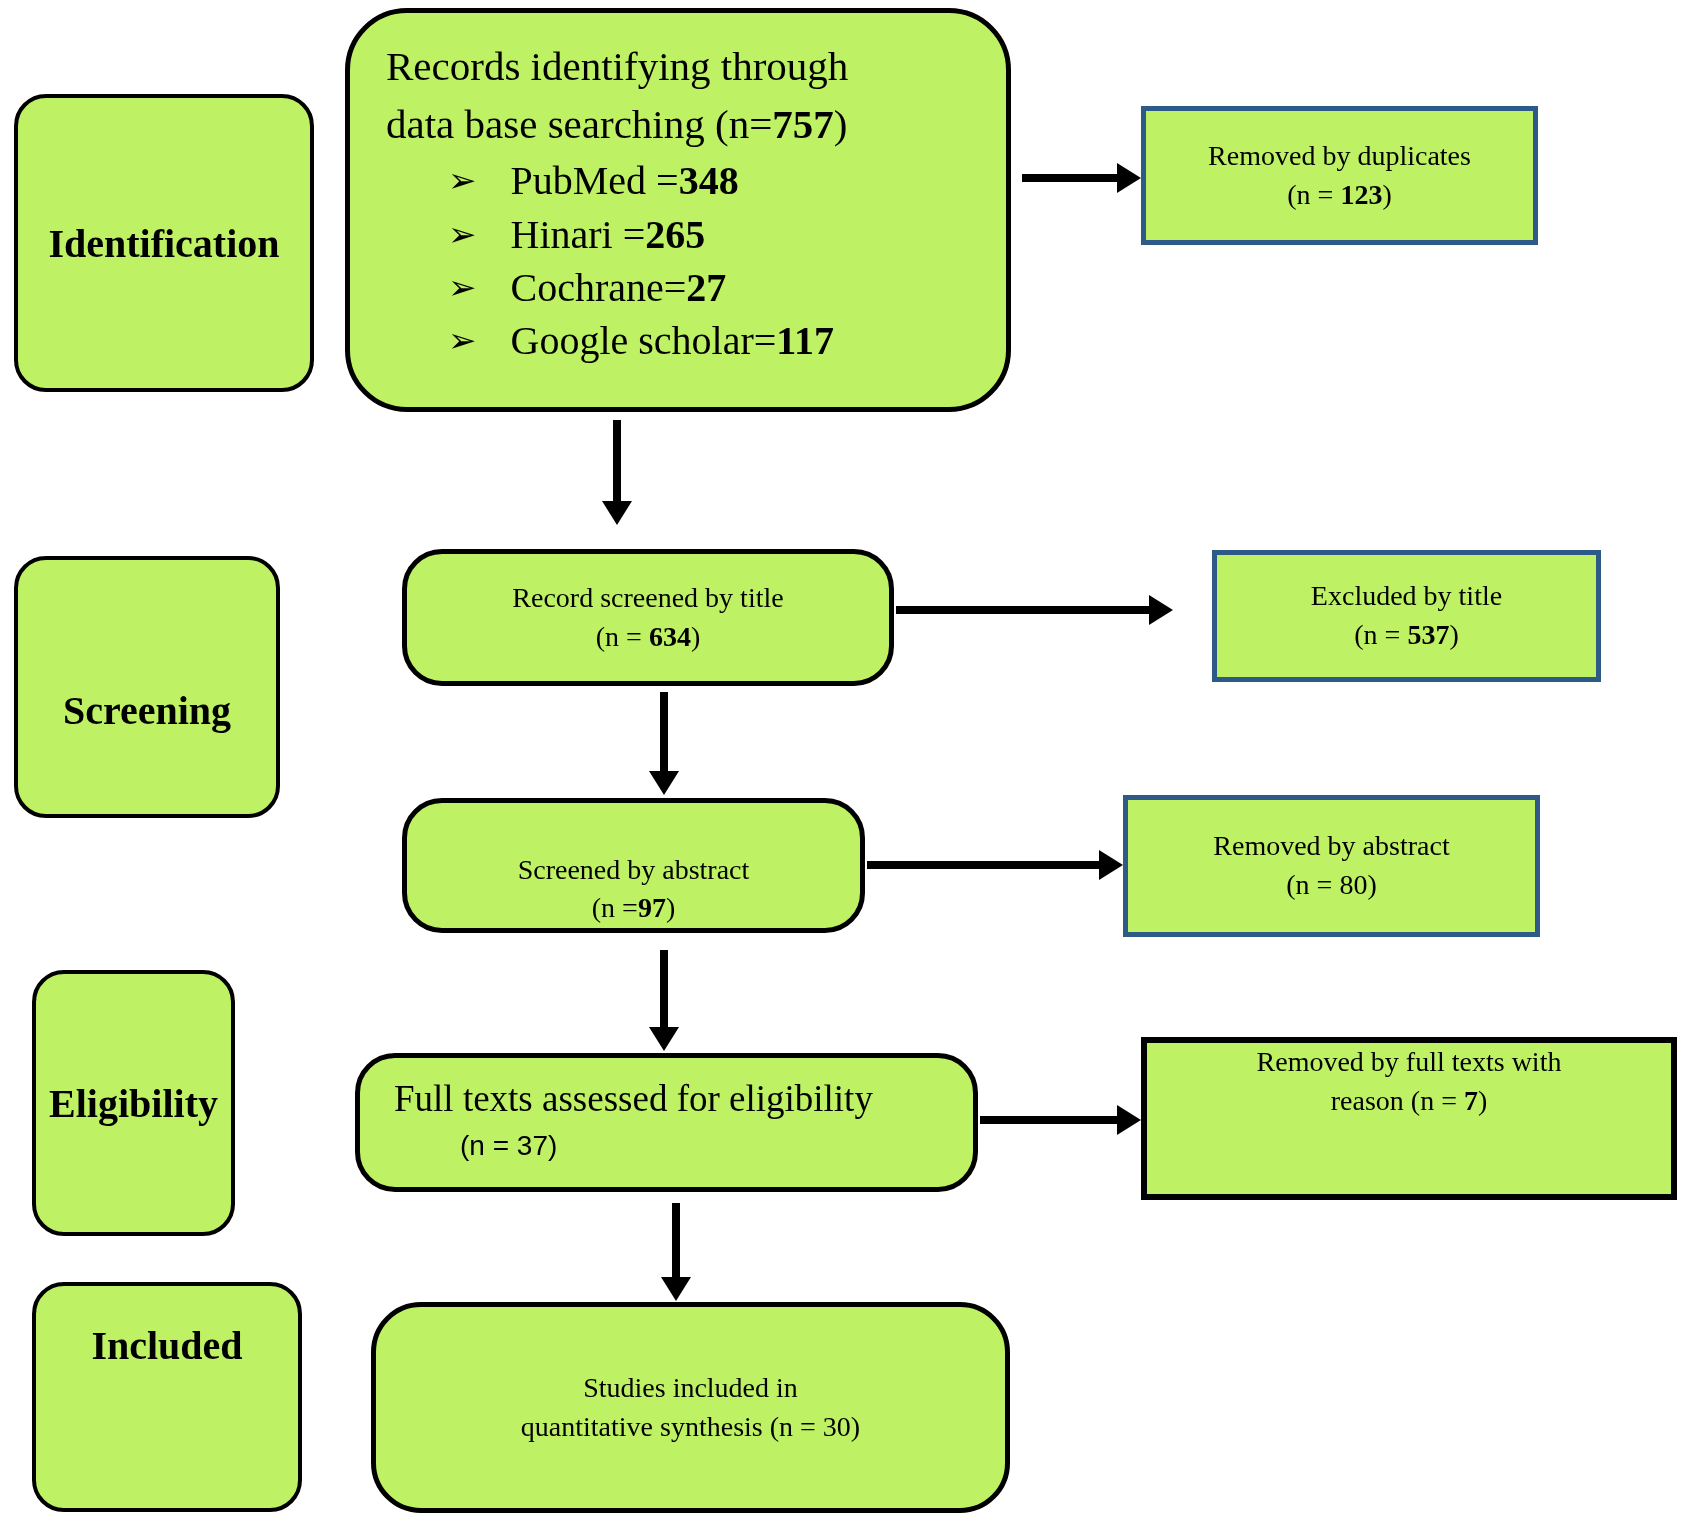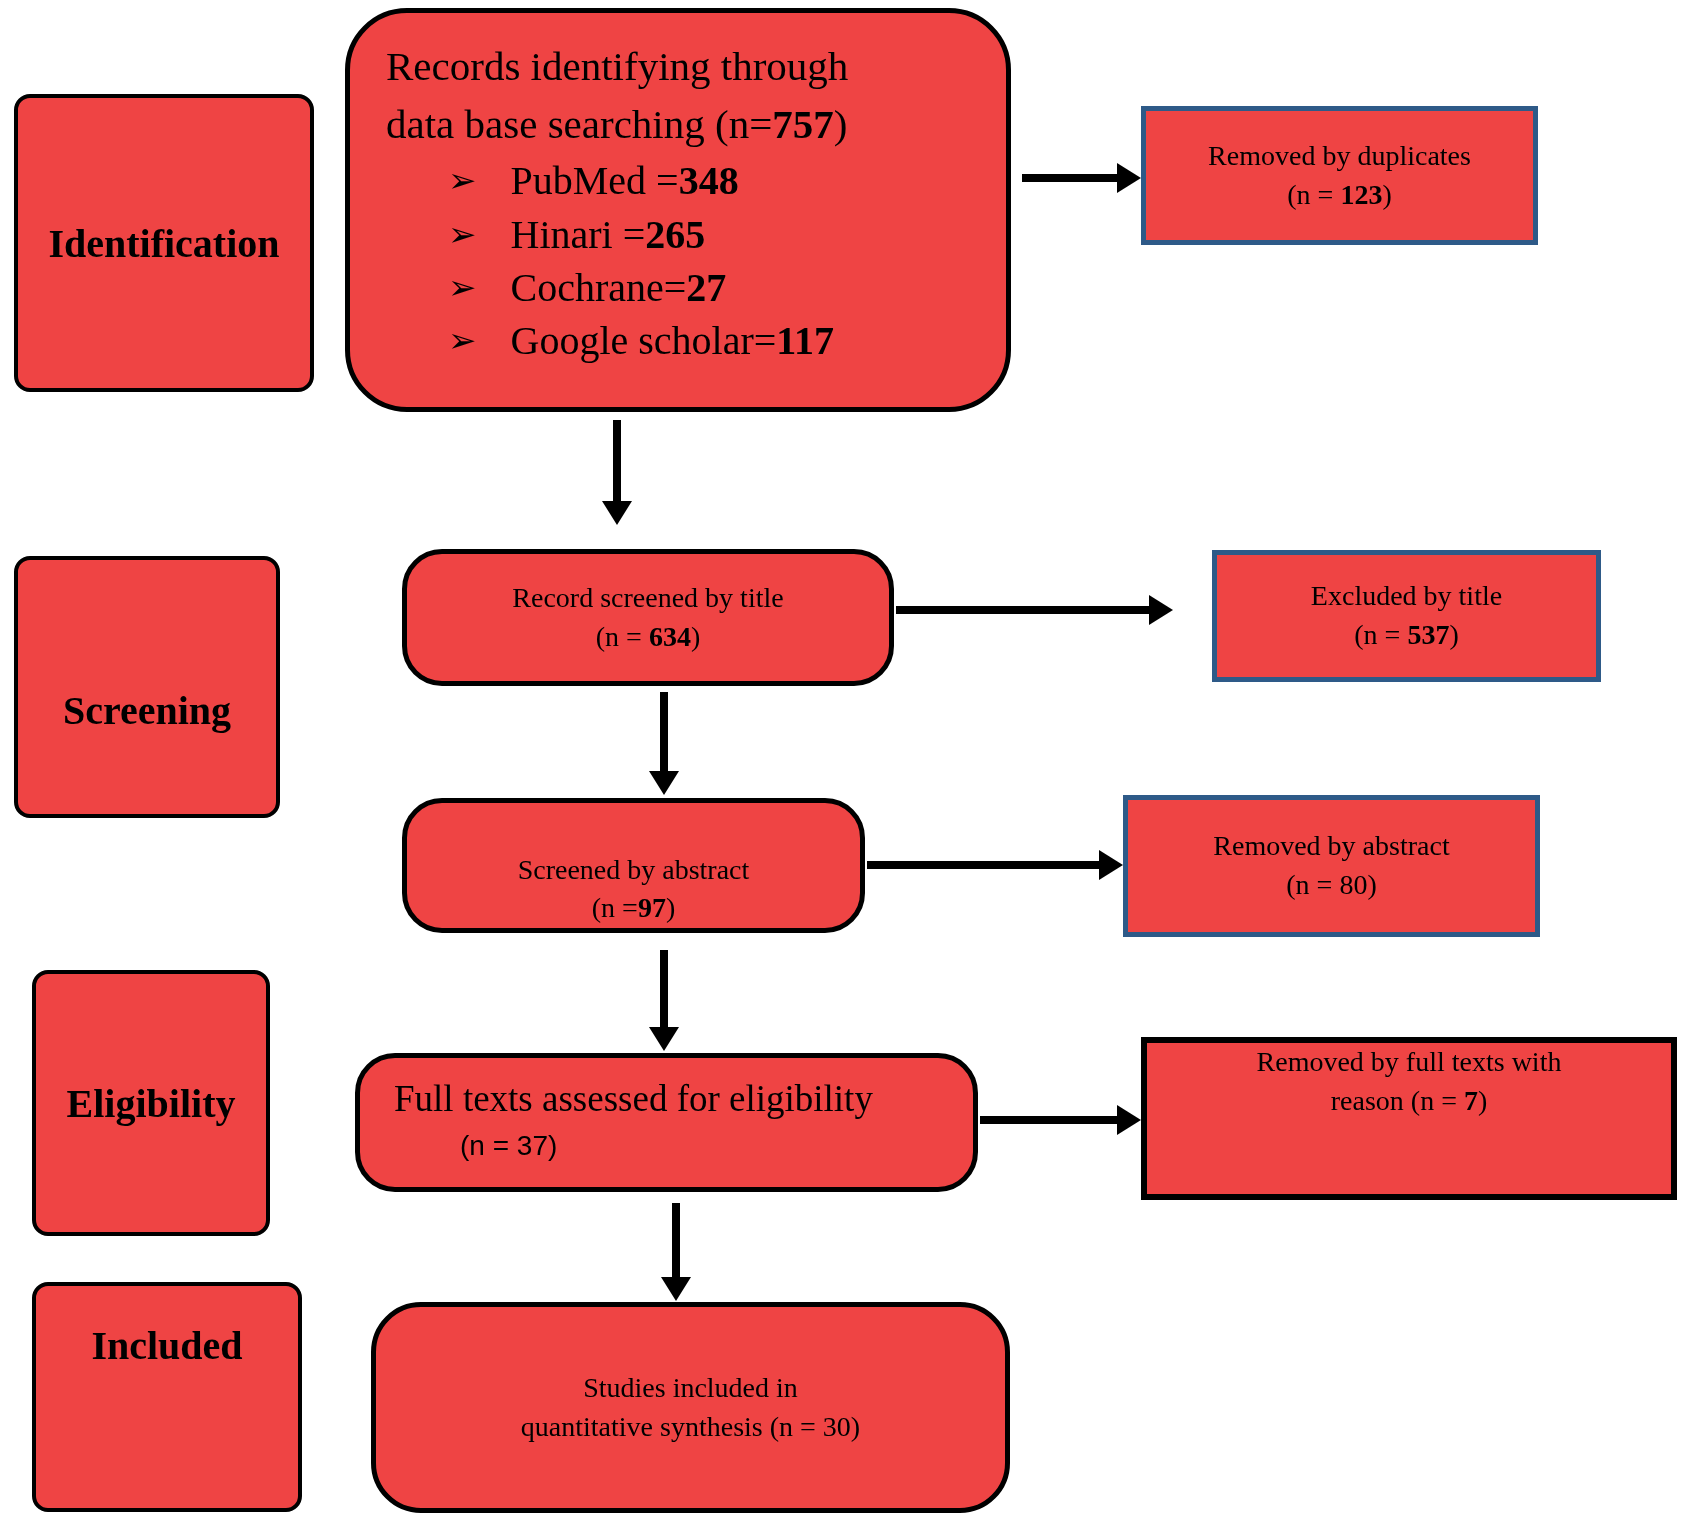--- a/index.html
+++ b/index.html
@@ -1,27 +1,27 @@
 <!DOCTYPE html>
 <html><head>
 <meta charset="utf-8">
 <style>
   html,body{margin:0;padding:0;background:#fff;}
   .canvas{
     position:relative;width:1700px;height:1526px;background:#fff;
     font-family:"Liberation Serif","DejaVu Serif",serif;color:#000;overflow:hidden;
   }
-  .box{position:absolute;background:#ef4444;box-sizing:border-box;}
+  .box{position:absolute;background:#bef264;box-sizing:border-box;}
   .box-black{border:5px solid #000;}
   .box-black-thin{border:4px solid #000;}
   .box-blue{border:5px solid #2E5A88;}
   .box-black-thick{border:6px solid #000;}
   .plabel{
     display:flex;align-items:center;justify-content:center;
-    font-weight:bold;font-size:40px;border-radius:16px;
+    font-weight:bold;font-size:40px;border-radius:32px;
   }
   .plabel.top-align{align-items:flex-start;}
   .center-txt{
     display:flex;flex-direction:column;align-items:center;justify-content:center;
     text-align:center;font-size:28px;line-height:1.38;
   }
   .tline{white-space:nowrap;}
   b{font-weight:bold;}
   
   .records-inner{padding:24px 20px 0 36px;font-size:41px;line-height:1.42;}
@@ -44,21 +44,21 @@
 <body>
 
 <div class="canvas">
 
   <div class="box box-black-thin plabel" style="left:14px;top:94px;width:300px;height:298px;">
     <span>Identification</span>
   </div>
   <div class="box box-black-thin plabel" style="left:14px;top:556px;width:266px;height:262px;padding-top:46px;">
     <span>Screening</span>
   </div>
-  <div class="box box-black-thin plabel" style="left:32px;top:970px;width:238px;height:266px;justify-content:center;">
+  <div class="box box-black-thin plabel" style="left:32px;top:970px;width:203px;height:266px;justify-content:center;">
     <span>Eligibility</span>
   </div>
   <div class="box box-black-thin plabel top-align" style="left:32px;top:1282px;width:270px;height:230px;padding-top:36px;">
     <span>Included</span>
   </div>
 
   <div class="box box-black" style="left:345px;top:8px;width:666px;height:404px;border-radius:62px;">
     <div class="records-inner">
       <div class="tline"><span>Records identifying through</span></div>
       <div class="tline"><span>data base searching (n=</span><b>757</b><span>)</span></div>

